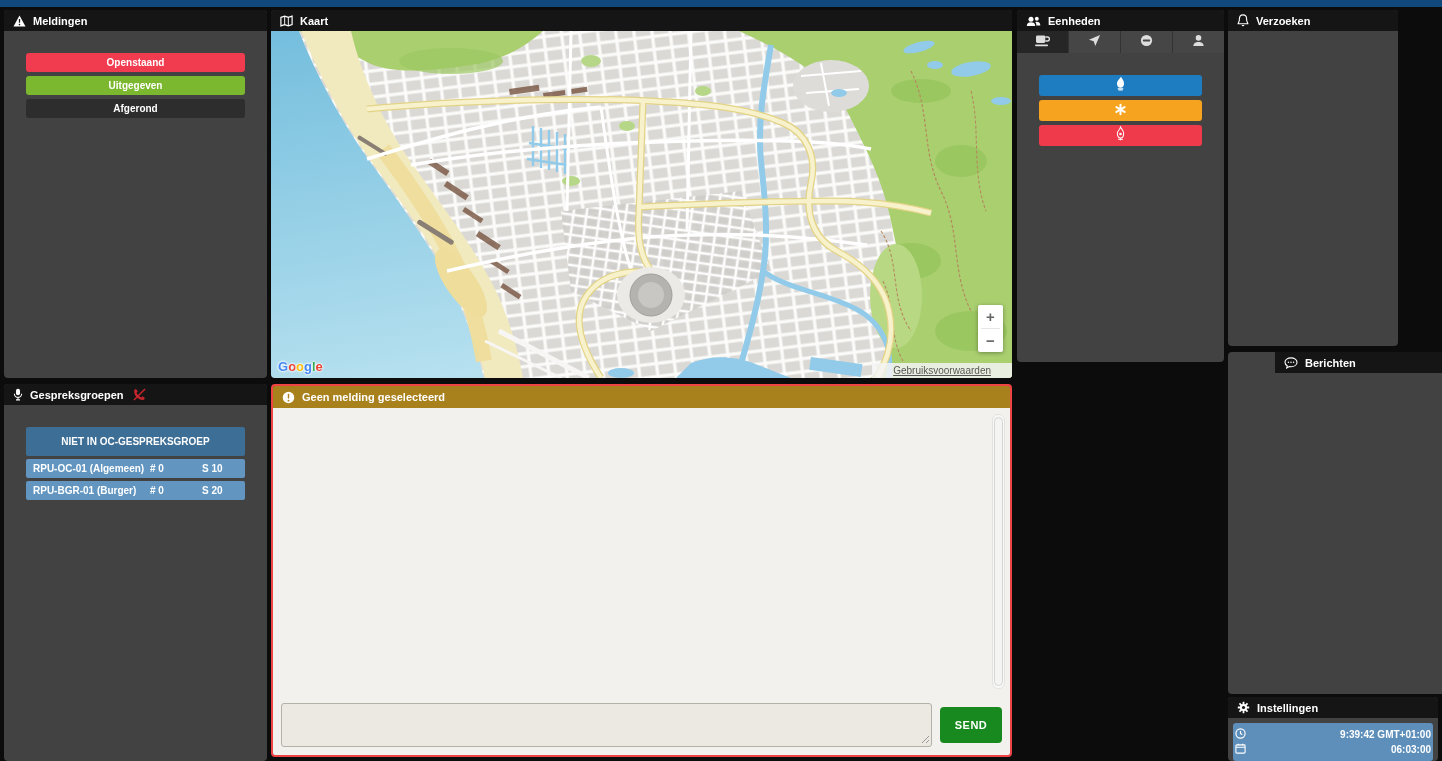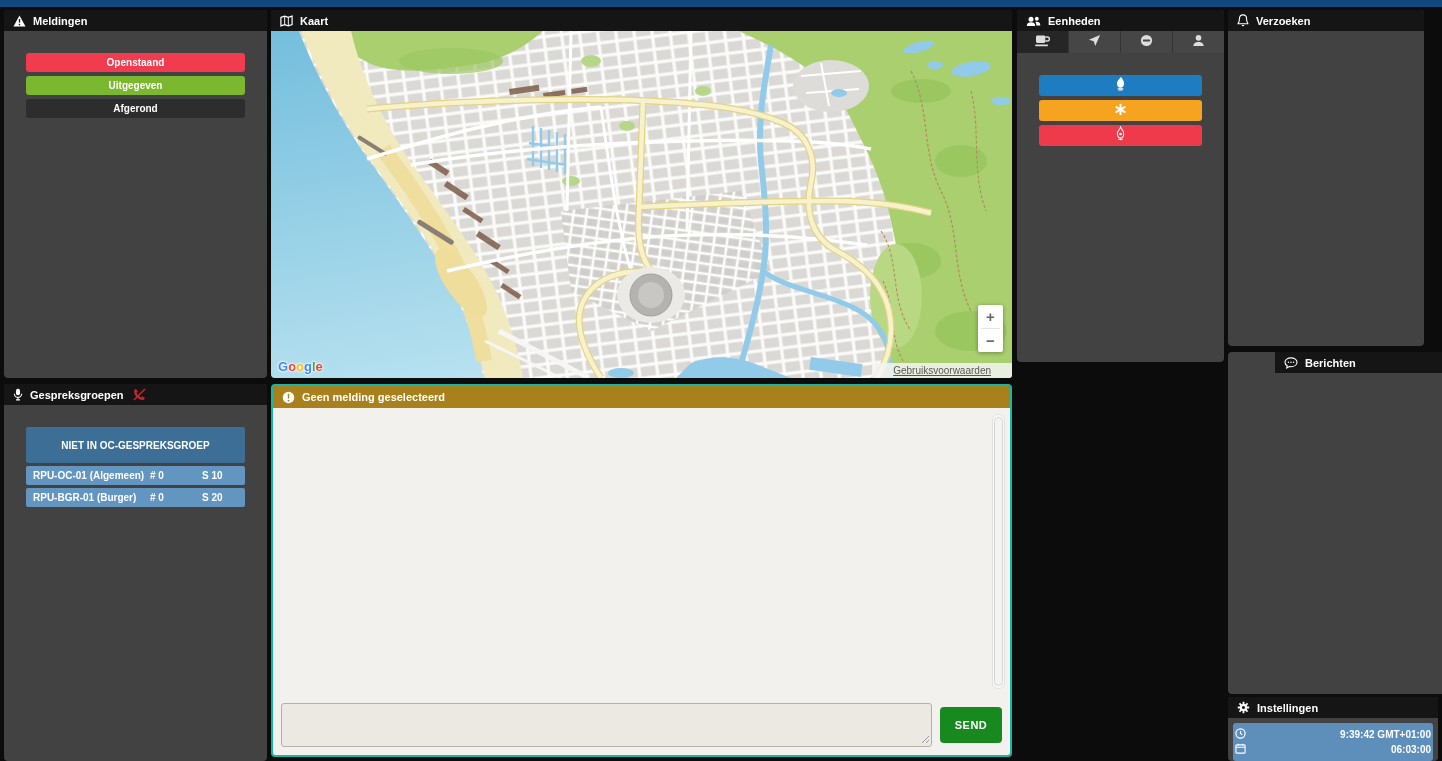--- a/index.html
+++ b/index.html
@@ -11,38 +11,38 @@
   .panel-header svg{display:block;}
   .panel-body{position:relative;}
   
   .btn-stack{padding:22px;}
   .filter-btn{height:19px;border-radius:3px;margin-bottom:4px;color:#fff;font-size:10px;
     font-weight:bold;display:flex;align-items:center;justify-content:center;cursor:pointer;}
   .f-open{background:#f13b4e;}
   .f-uit{background:#7cb82f;}
   .f-afg{background:#2d2d2d;}
   
-  .gg-head{height:36px;background:#3d6e96;border-radius:2px;margin-bottom:3px;color:#fff;
+  .gg-head{height:29px;background:#3d6e96;border-radius:2px;margin-bottom:3px;color:#fff;
     font-size:10px;font-weight:bold;display:flex;align-items:center;justify-content:center;}
   .gg-row{height:19px;background:#6296c0;border-radius:2px;margin-bottom:3px;color:#fff;
     font-size:10px;font-weight:bold;display:flex;align-items:center;padding:0 7px;cursor:pointer;}
   .gg-row .gg-name{flex:1;}
   .gg-row .gg-members{width:52px;}
   .gg-row .gg-slot{width:36px;}
   
   .tabs{display:flex;height:22px;background:#464646;}
   .tab{flex:1;display:flex;align-items:center;justify-content:center;background:#464646;
     border-left:1px solid #333;cursor:pointer;}
   .tab:first-child{border-left:none;}
   .tab.active{background:#262626;}
   .unit-btn{height:21px;border-radius:3px;margin-bottom:4px;display:flex;align-items:center;
     justify-content:center;cursor:pointer;}
   .u-pol{background:#1e7dc0;} .u-amb{background:#f6a41f;} .u-brw{background:#ef3a4c;}
   
-  .chat-panel{border:2px solid #14b8a6;background:#be185d;}
+  .chat-panel{border:2px solid #ef4444;background:#be185d;}
   .chat-panel .panel-header{background:#a8811c;height:22px;}
   .chat-body{position:absolute;left:0;right:0;top:22px;bottom:0;background:#f2f1ed;}
   .chat-scrollbar{position:absolute;right:5px;top:6px;bottom:66px;width:11px;background:#f8f8f6;
     border:1px solid #e2e2e0;border-radius:6px;}
   .chat-scroll-thumb{position:absolute;left:1px;right:1px;top:2px;bottom:2px;background:#f4f4f2;
     border:1px solid #d5d5d3;border-radius:5px;cursor:pointer;}
   .chat-input{position:absolute;left:8px;bottom:8px;right:78px;height:44px;background:#ebe9e1;
     border:1px solid #b3b1a8;border-radius:3px;resize:none;font-family:inherit;font-size:11px;
     box-sizing:border-box;}
   .resize-grip{position:absolute;right:80px;bottom:11px;width:9px;height:9px;pointer-events:none;}
@@ -282,21 +282,21 @@
               <path d="M7 1 C7.6 2.9 10.4 4.5 10.4 8.1 C10.4 11.1 8.9 12.9 7 12.9 C5.1 12.9 3.6 11.1 3.6 8.1 C3.6 6.5 4.4 5.3 5.3 4.2 C6 3.3 6.7 2.4 7 1 Z" fill="none" stroke="#fff" stroke-width="1.1"></path>
               <path d="M7 13 L7 15.2 M4.4 14.2 L9.6 14.2" stroke="#fff" stroke-width="1.1"></path>
               <circle cx="7" cy="8.6" r="1.4" fill="#fff"></circle>
             </svg>
         </span>
       </div>
     </div>
   </div>
 </div>
 
-<div class="panel" style="left:1228px;top:10px;width:196px;height:336px;">
+<div class="panel" style="left:1228px;top:10px;width:170px;height:336px;">
   <div class="panel-header">
     <span>
       <svg width="12" height="13" viewBox="0 0 14 16">
           <path d="M7 1 C4 1 2.6 3 2.6 6 C2.6 10 1 11 1 12 H13 C13 11 11.4 10 11.4 6 C11.4 3 10 1 7 1 Z" fill="none" stroke="#fff" stroke-width="1.4"></path>
           <path d="M5.4 13.6 a1.6 1.6 0 0 0 3.2 0 Z" fill="#fff"></path>
         </svg>
     </span>
     <span>Verzoeken</span>
   </div>
   <div class="panel-body"></div>

